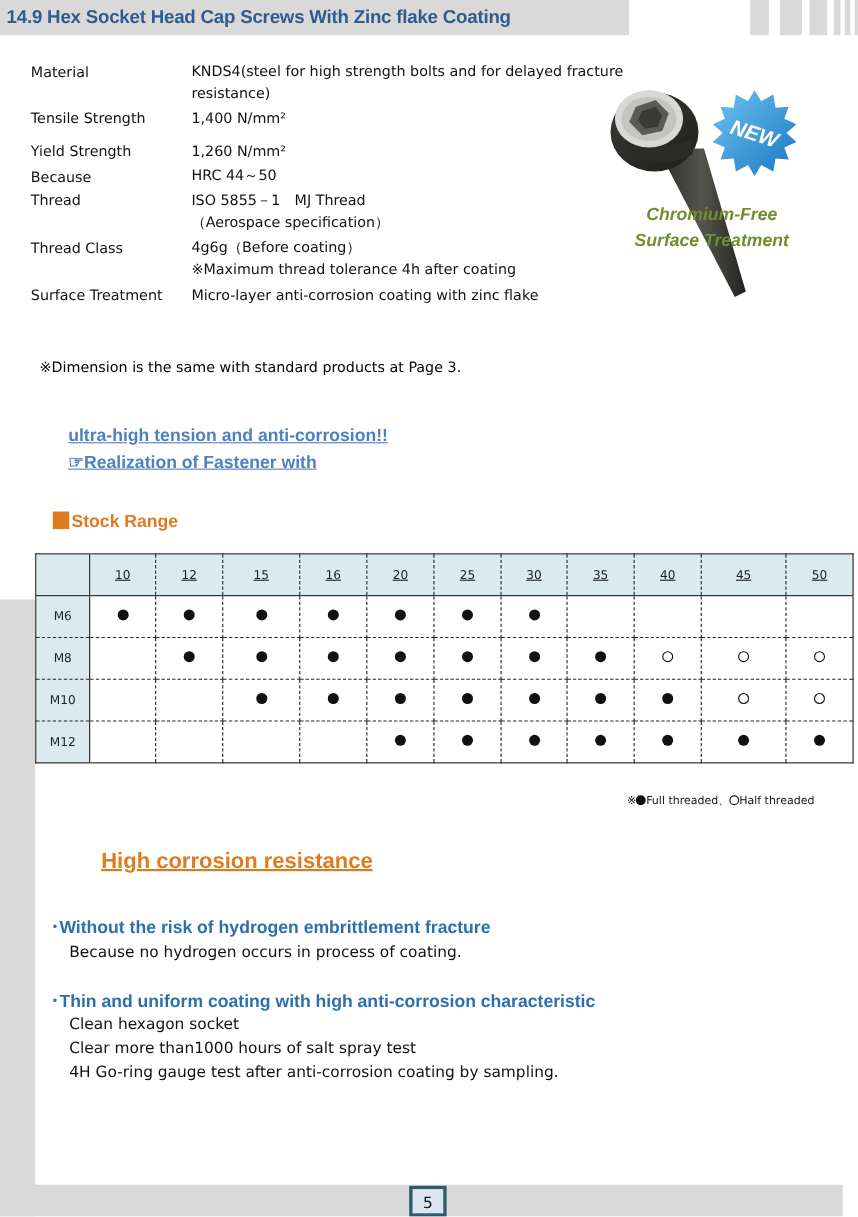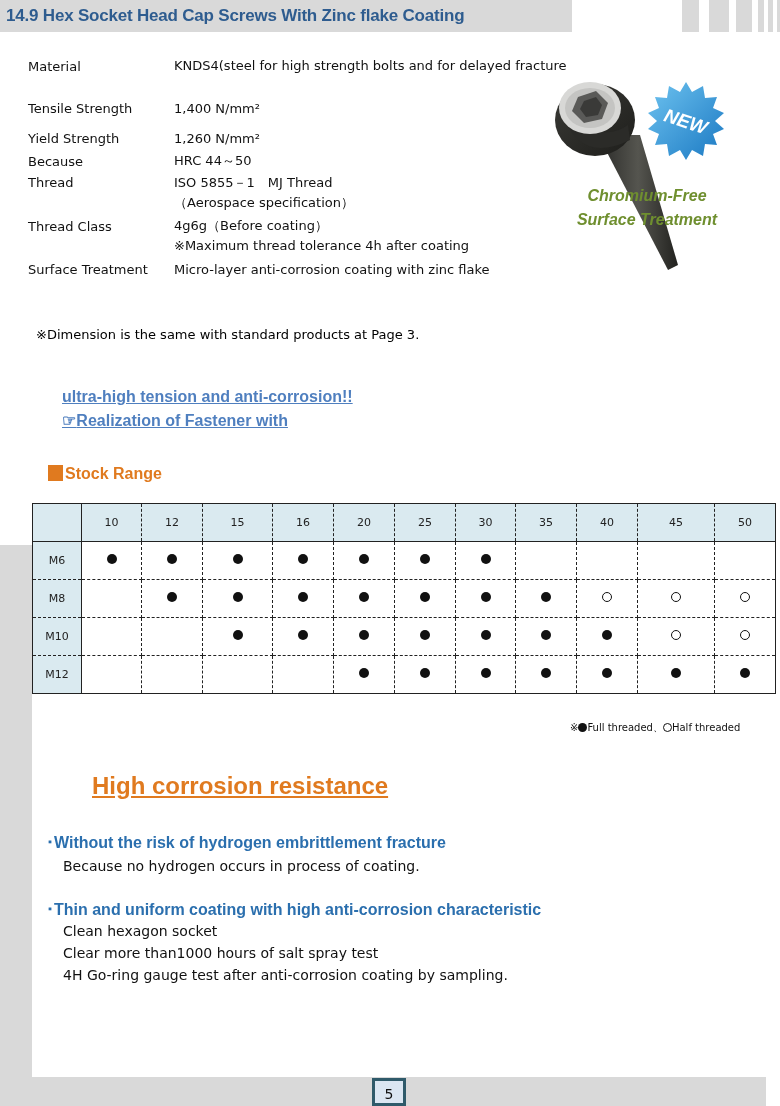--- a/index.html
+++ b/index.html
@@ -26,32 +26,32 @@
 
     .note { position: absolute; left: 36px; top: 327px; font-size: 13px; color: #000000; }
 
     .realization { position: absolute; left: 62px; top: 385px; font-family: "Liberation Sans", sans-serif; font-weight: bold; font-size: 16px; color: #4f7fbf; line-height: 24px; text-decoration: underline; }
     .stock-range { position: absolute; left: 48px; top: 465px; font-family: "Liberation Sans", sans-serif; font-weight: bold; font-size: 16px; color: #e07a1f; }
     .stock-square { display: inline-block; width: 15px; height: 16px; background: #e07a1f; vertical-align: -2px; margin-right: 2px; }
 
     
     .stock-table { position: absolute; left: 32px; top: 503px; border-collapse: collapse; border: 1px solid #222; }
     .stock-table td, .stock-table th { height: 38px; text-align: center; font-size: 11px; font-weight: normal; color: #222; border-right: 1px dashed #222; border-bottom: 1px dashed #222; }
-    .stock-table thead th { background: #daeaf0; height: 38px; border-bottom: 1px solid #222; }
+    .stock-table thead th { background: #daeaf0; height: 38px; border-bottom: 1px solid #222; text-decoration: underline; }
     .stock-table th.corner { width: 49px; border-right: 1px solid #222; }
     .stock-table td.rowhead { background: #daeaf0; border-right: 1px solid #222; width: 49px; }
     .stock-table tbody tr:last-child td { border-bottom: none; }
     .stock-table th:last-child, .stock-table td:last-child { border-right: none; }
     .dot-full { display: inline-block; width: 10px; height: 10px; border-radius: 50%; background: #111; }
     .dot-half { display: inline-block; width: 10px; height: 10px; border-radius: 50%; border: 1px solid #111; background: #fff; }
 
     .legend { position: absolute; left: 570px; top: 721px; font-size: 10px; color: #111; }
     .legend .dot-full, .legend .dot-half { width: 9px; height: 9px; vertical-align: -1px; }
 
-    .hcr { position: absolute; left: 92px; top: 772px; font-family: "Liberation Sans", sans-serif; font-weight: bold; font-size: 24px; color: #e07a1f; text-decoration: underline; text-align: center; }
+    .hcr { position: absolute; left: 92px; top: 772px; font-family: "Liberation Sans", sans-serif; font-weight: bold; font-size: 20px; color: #e07a1f; text-decoration: underline; text-align: center; }
 
     .feature-title { position: absolute; left: 46px; font-family: "Liberation Sans", sans-serif; font-weight: bold; font-size: 16px; color: #2b6fae; }
     .feature-line { position: absolute; left: 63px; font-size: 14px; color: #111; }
 
     .page-num { position: absolute; left: 372px; top: 1078px; width: 34px; height: 28px; border: 3px solid #2f5a6a; background: #dbe6f2; text-align: center; font-size: 14px; line-height: 26px; color: #111; }
   </style>
 </head>
 <body>
 
 <div class="header-bar">
@@ -64,20 +64,21 @@
 <div class="stripe" style="left:768px;width:5px"></div>
 <div class="stripe" style="left:777px;width:3px"></div>
 
 <div class="left-gray"></div>
 <div class="bottom-gray"></div>
 
 <div>
   <div class="spec-label" style="top:59px">Material</div>
   <div class="spec-value" style="top:56px">
     <div>KNDS4(steel for high strength bolts and for delayed fracture</div>
+    <div>resistance)</div>
   </div>
 
   <div class="spec-label" style="top:101px">Tensile Strength</div>
   <div class="spec-value" style="top:99px">1,400 N/mm²</div>
 
   <div class="spec-label" style="top:131px">Yield Strength</div>
   <div class="spec-value" style="top:129px">1,260 N/mm²</div>
 
   <div class="spec-label" style="top:154px">Because</div>
   <div class="spec-value" style="top:151px">HRC 44～50</div>

